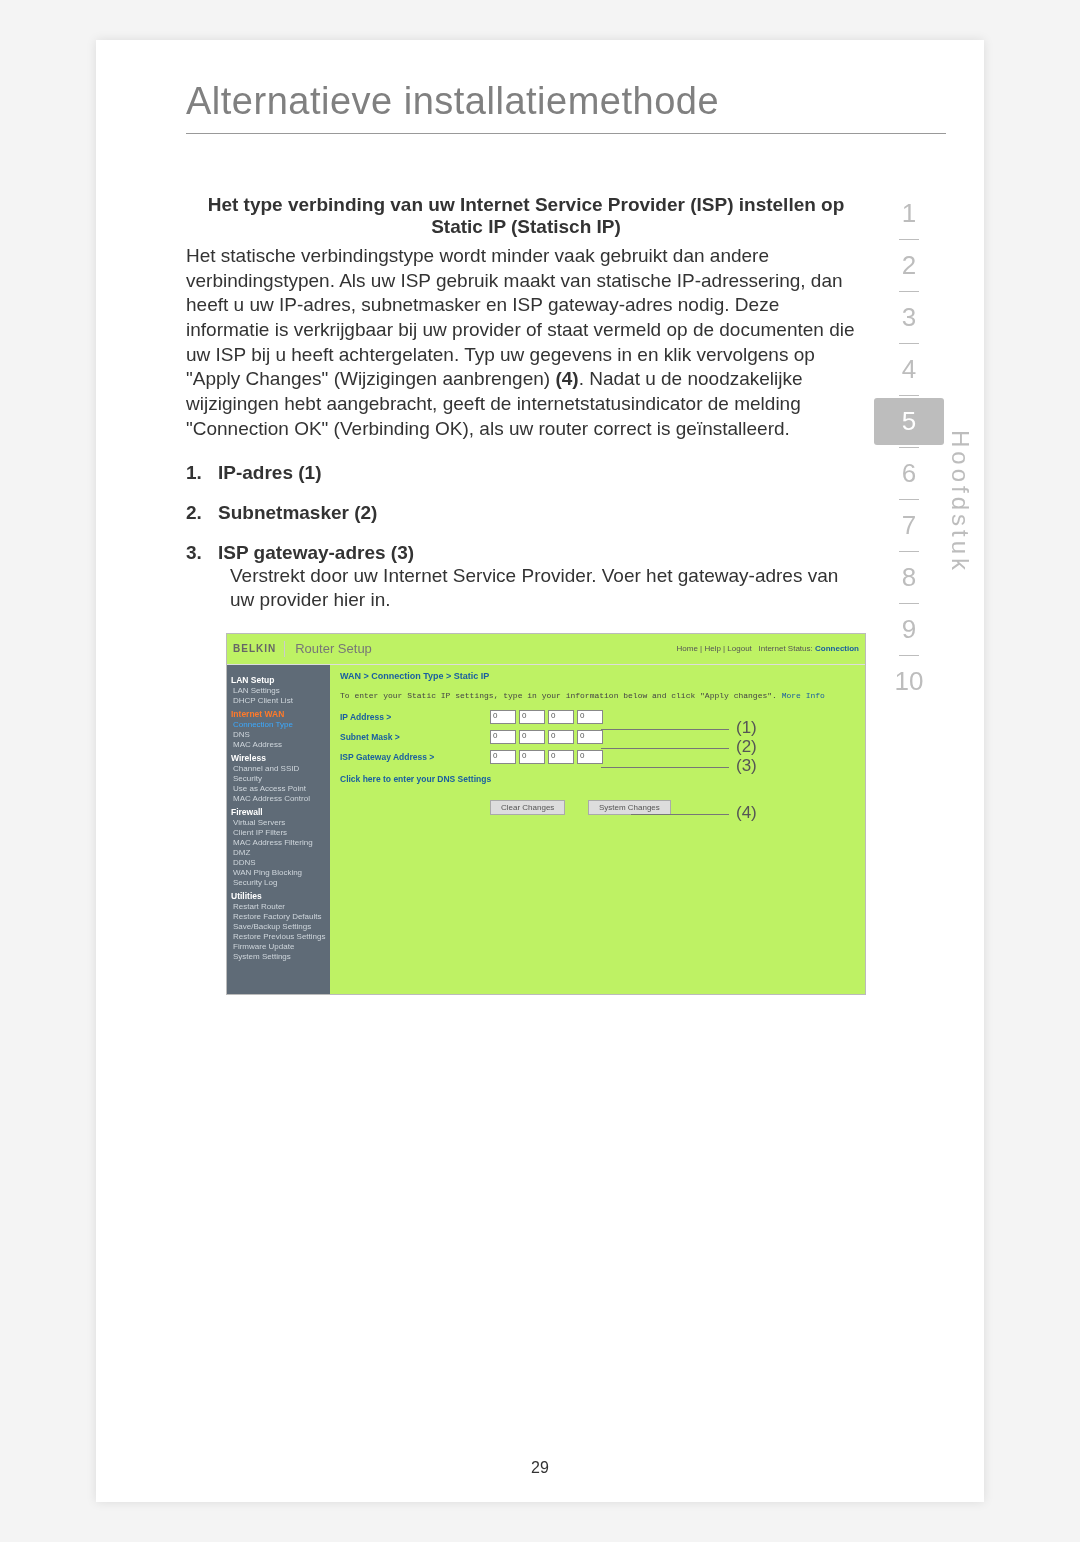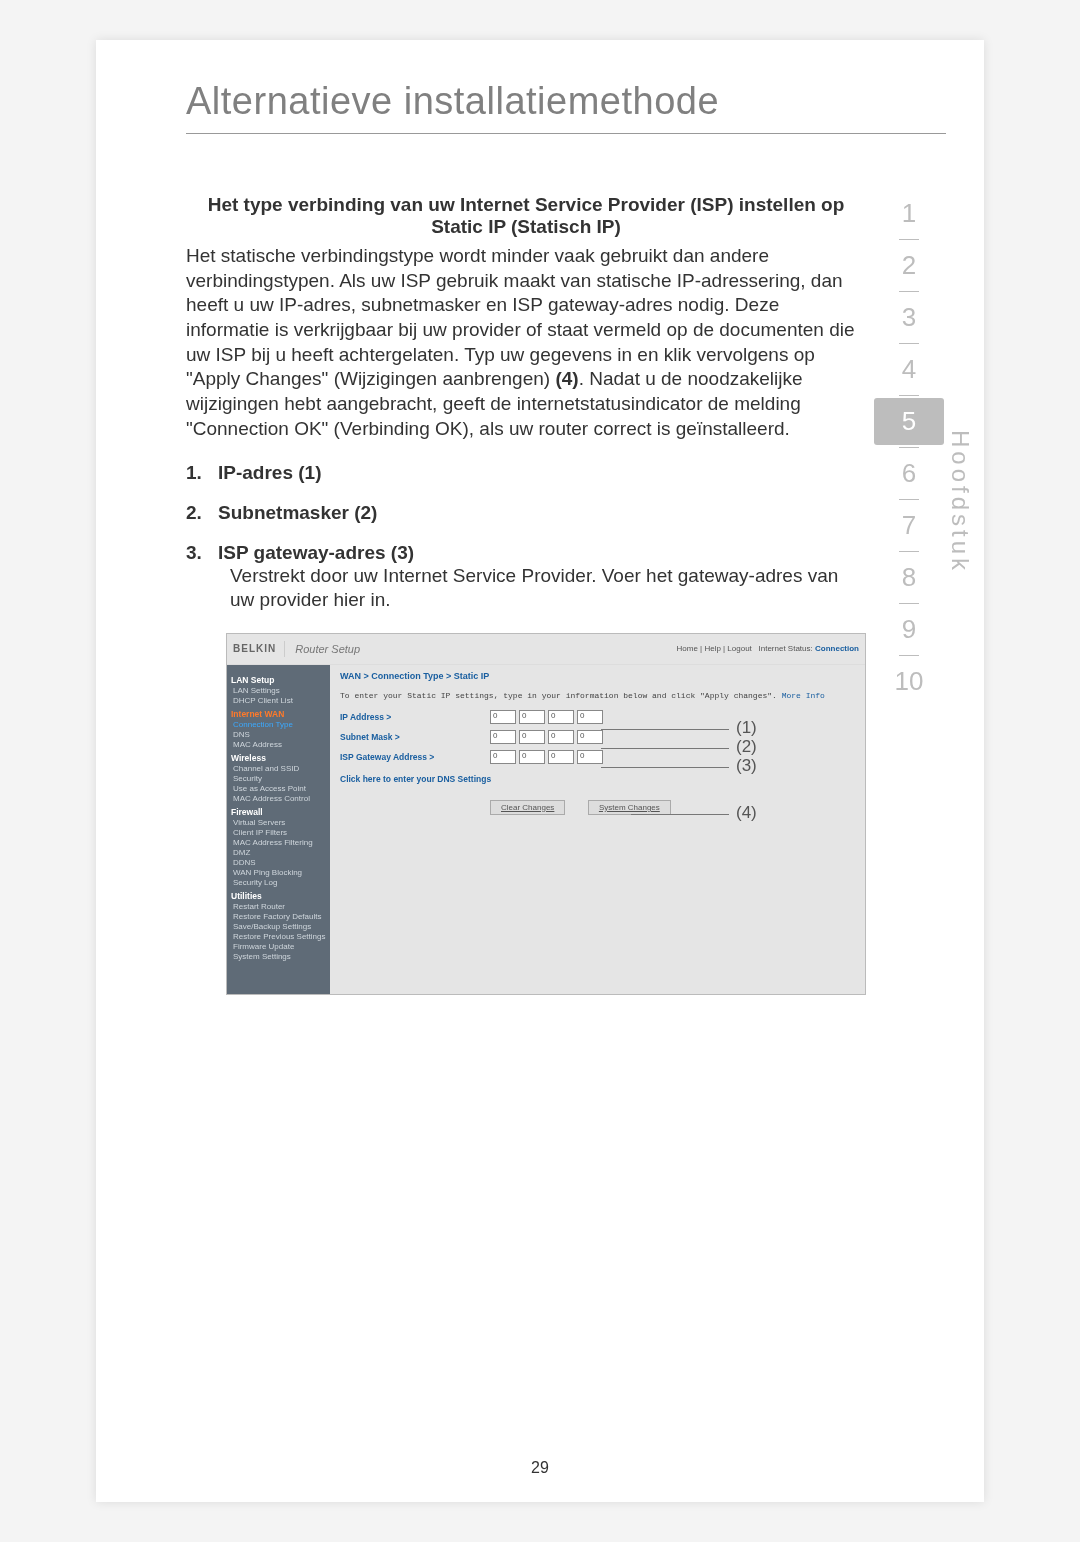--- a/index.html
+++ b/index.html
@@ -105,21 +105,21 @@
     margin-left: 40px;
     width: 640px;
     position: relative;
   }
   .ss {
     display: flex;
     border: 1px solid #bbb;
     font-size: 9px;
     color: #555;
     min-height: 360px;
-    background: #e5e5e5;
+    background: #bef264;
     justify-content: flex-end;
   }
   .ss-side {
     width: 95px;
     background: #5f6b77;
     color: #ddd;
     padding: 6px 4px;
   }
   .brand {
     color: #666;
@@ -129,23 +129,22 @@
     letter-spacing: 1px;
   }
   .ss-top {
     display: flex;
     align-items: center;
     border-bottom: 1px solid #ddd;
     height: 30px;
   }
   .ss-top-title {
     color: #777;
-    font-size: 11px;
+    font-size: 13px;
     padding-left: 6px;
-    font-style: italic;
   }
   .ss-top-right {
     margin-left: auto;
     padding-right: 6px;
     font-size: 8px;
     color: #555;
   }
   .ss-top-right .status { color: #1a5fa0; font-weight: bold; }
   .side-cat { font-weight: bold; color: #fff; margin-top: 4px; font-size: 8.5px; }
   .side-item { font-size: 8px; color: #cfd6dc; margin: 1px 0 1px 2px; }
@@ -167,21 +166,20 @@
   }
   .dns-link { color: #1a5fa0; font-weight: bold; font-size: 8.5px; margin: 10px 0 16px 0; }
   .btn-row { margin-left: 150px; }
   .ss-btn {
     display: inline-block;
     background: #ddd;
     border: 1px solid #aaa;
     font-size: 8px;
     padding: 2px 10px;
     margin-right: 20px;
-    text-decoration: underline;
   }
   .callout {
     position: absolute;
     font-size: 17px;
     font-weight: 500;
     color: #555;
   }
   .callout-line {
     position: absolute;
     border-top: 1px solid #777;

